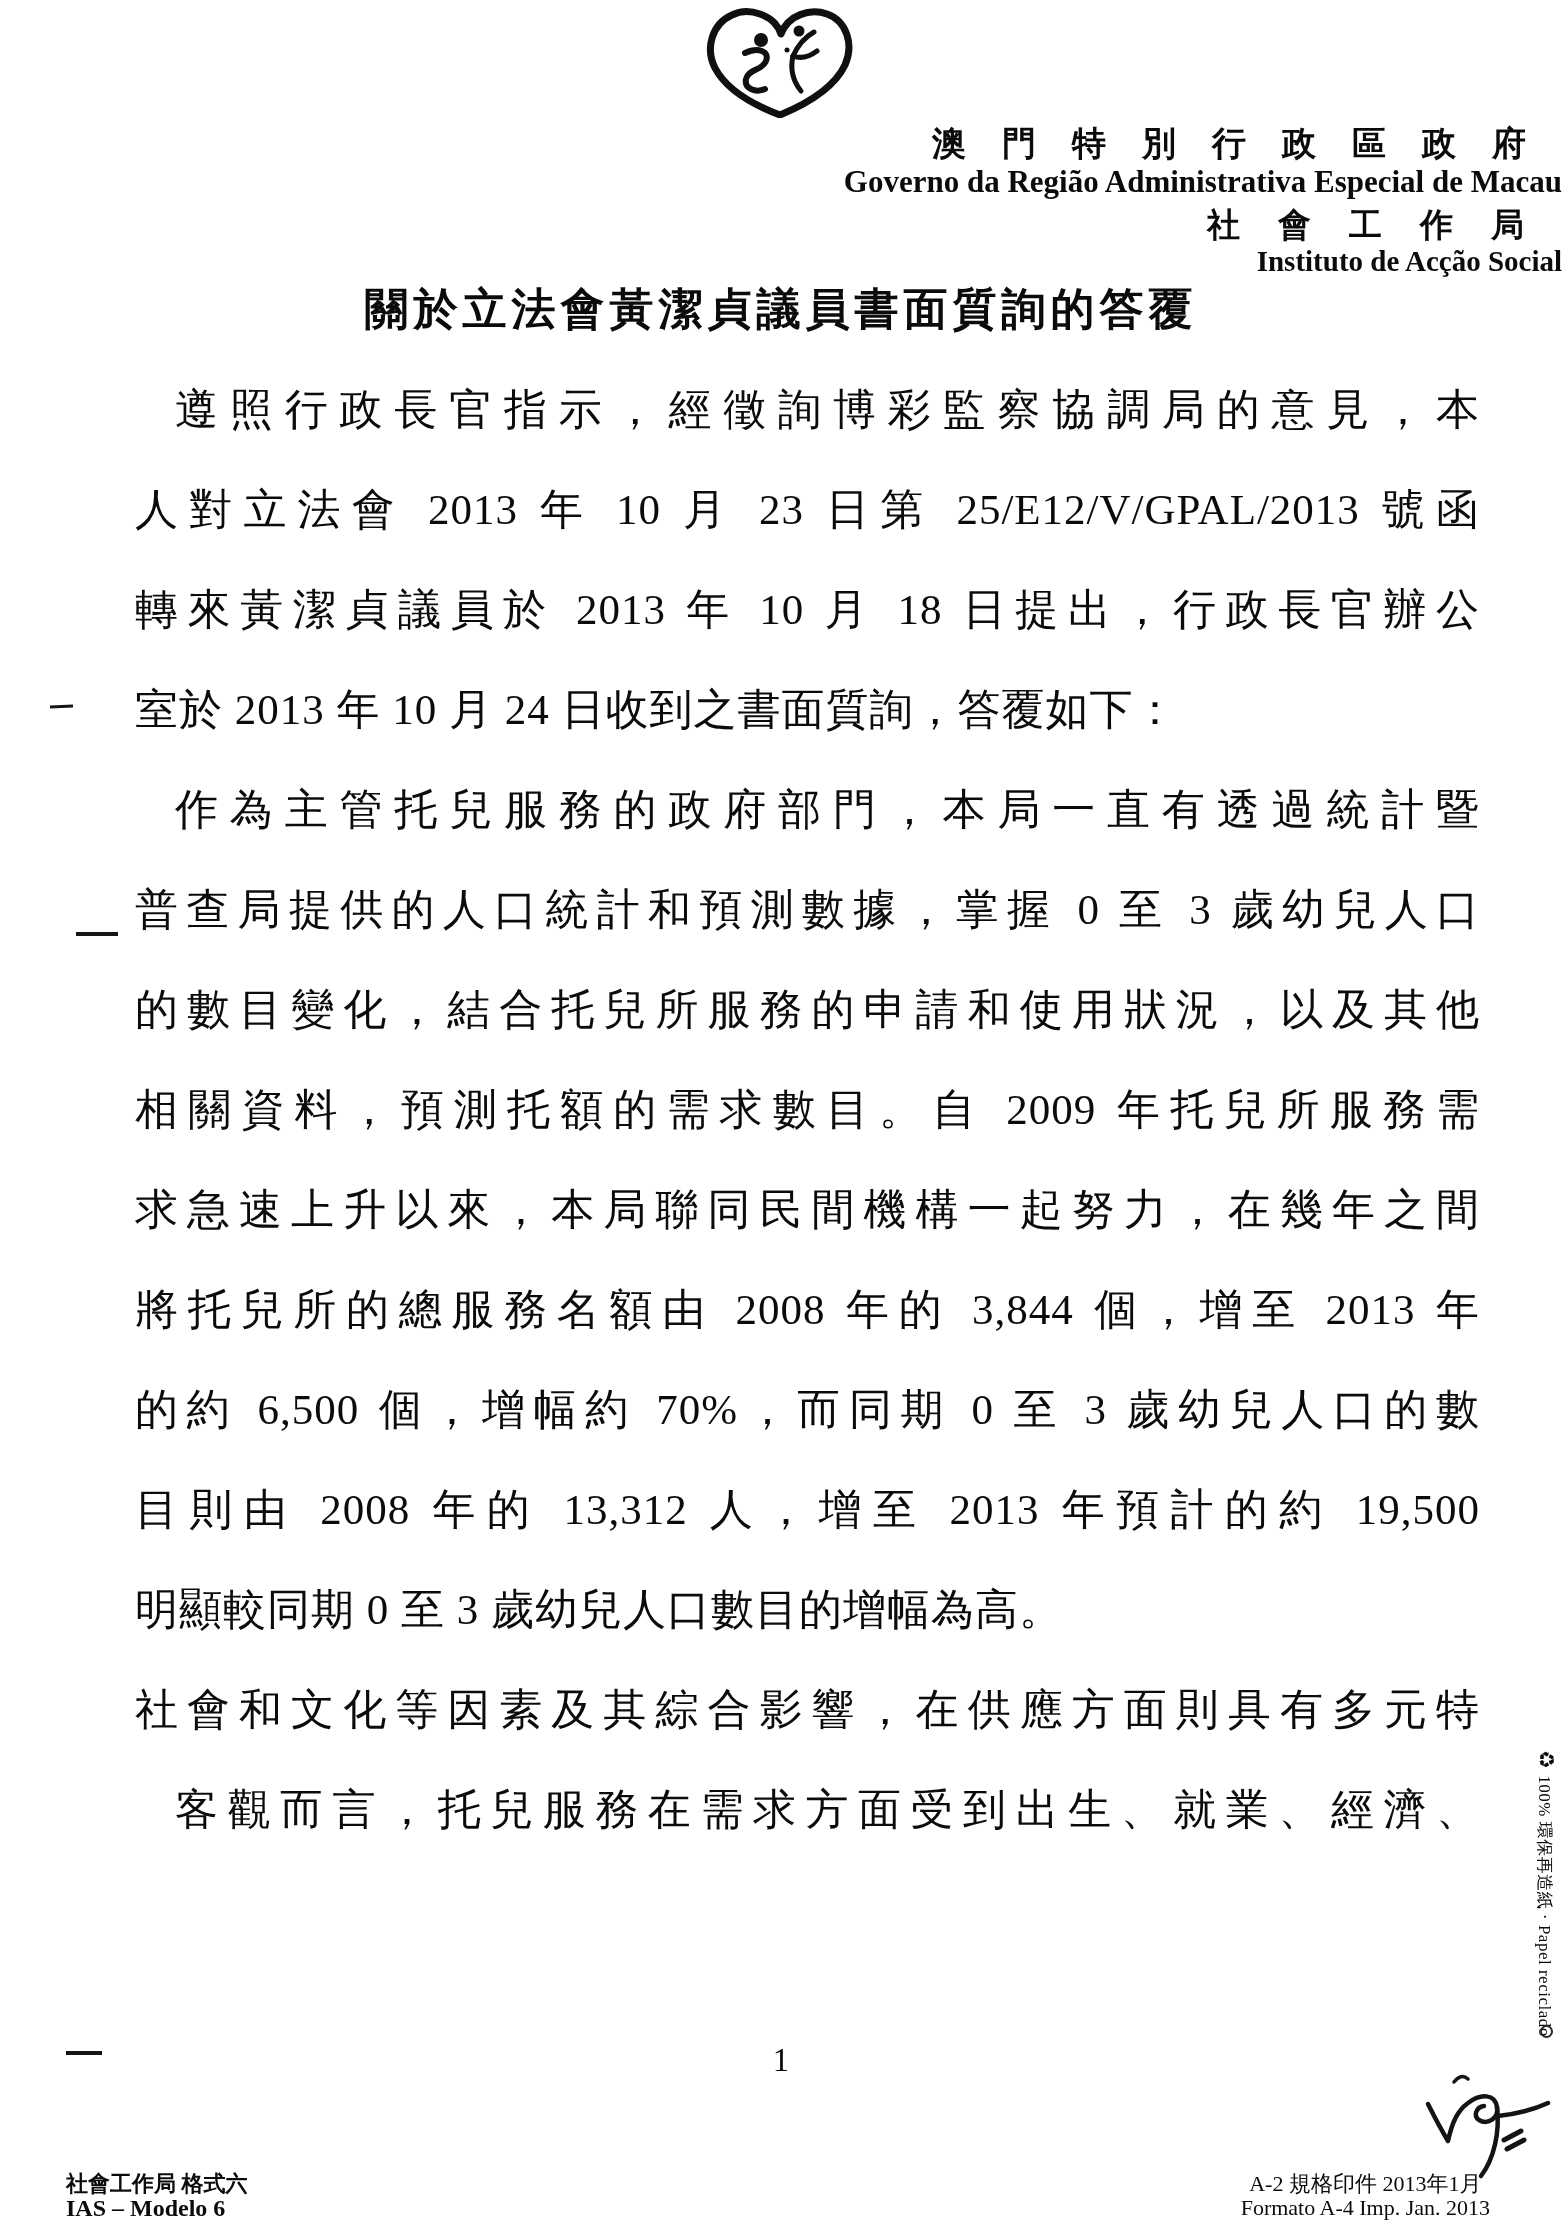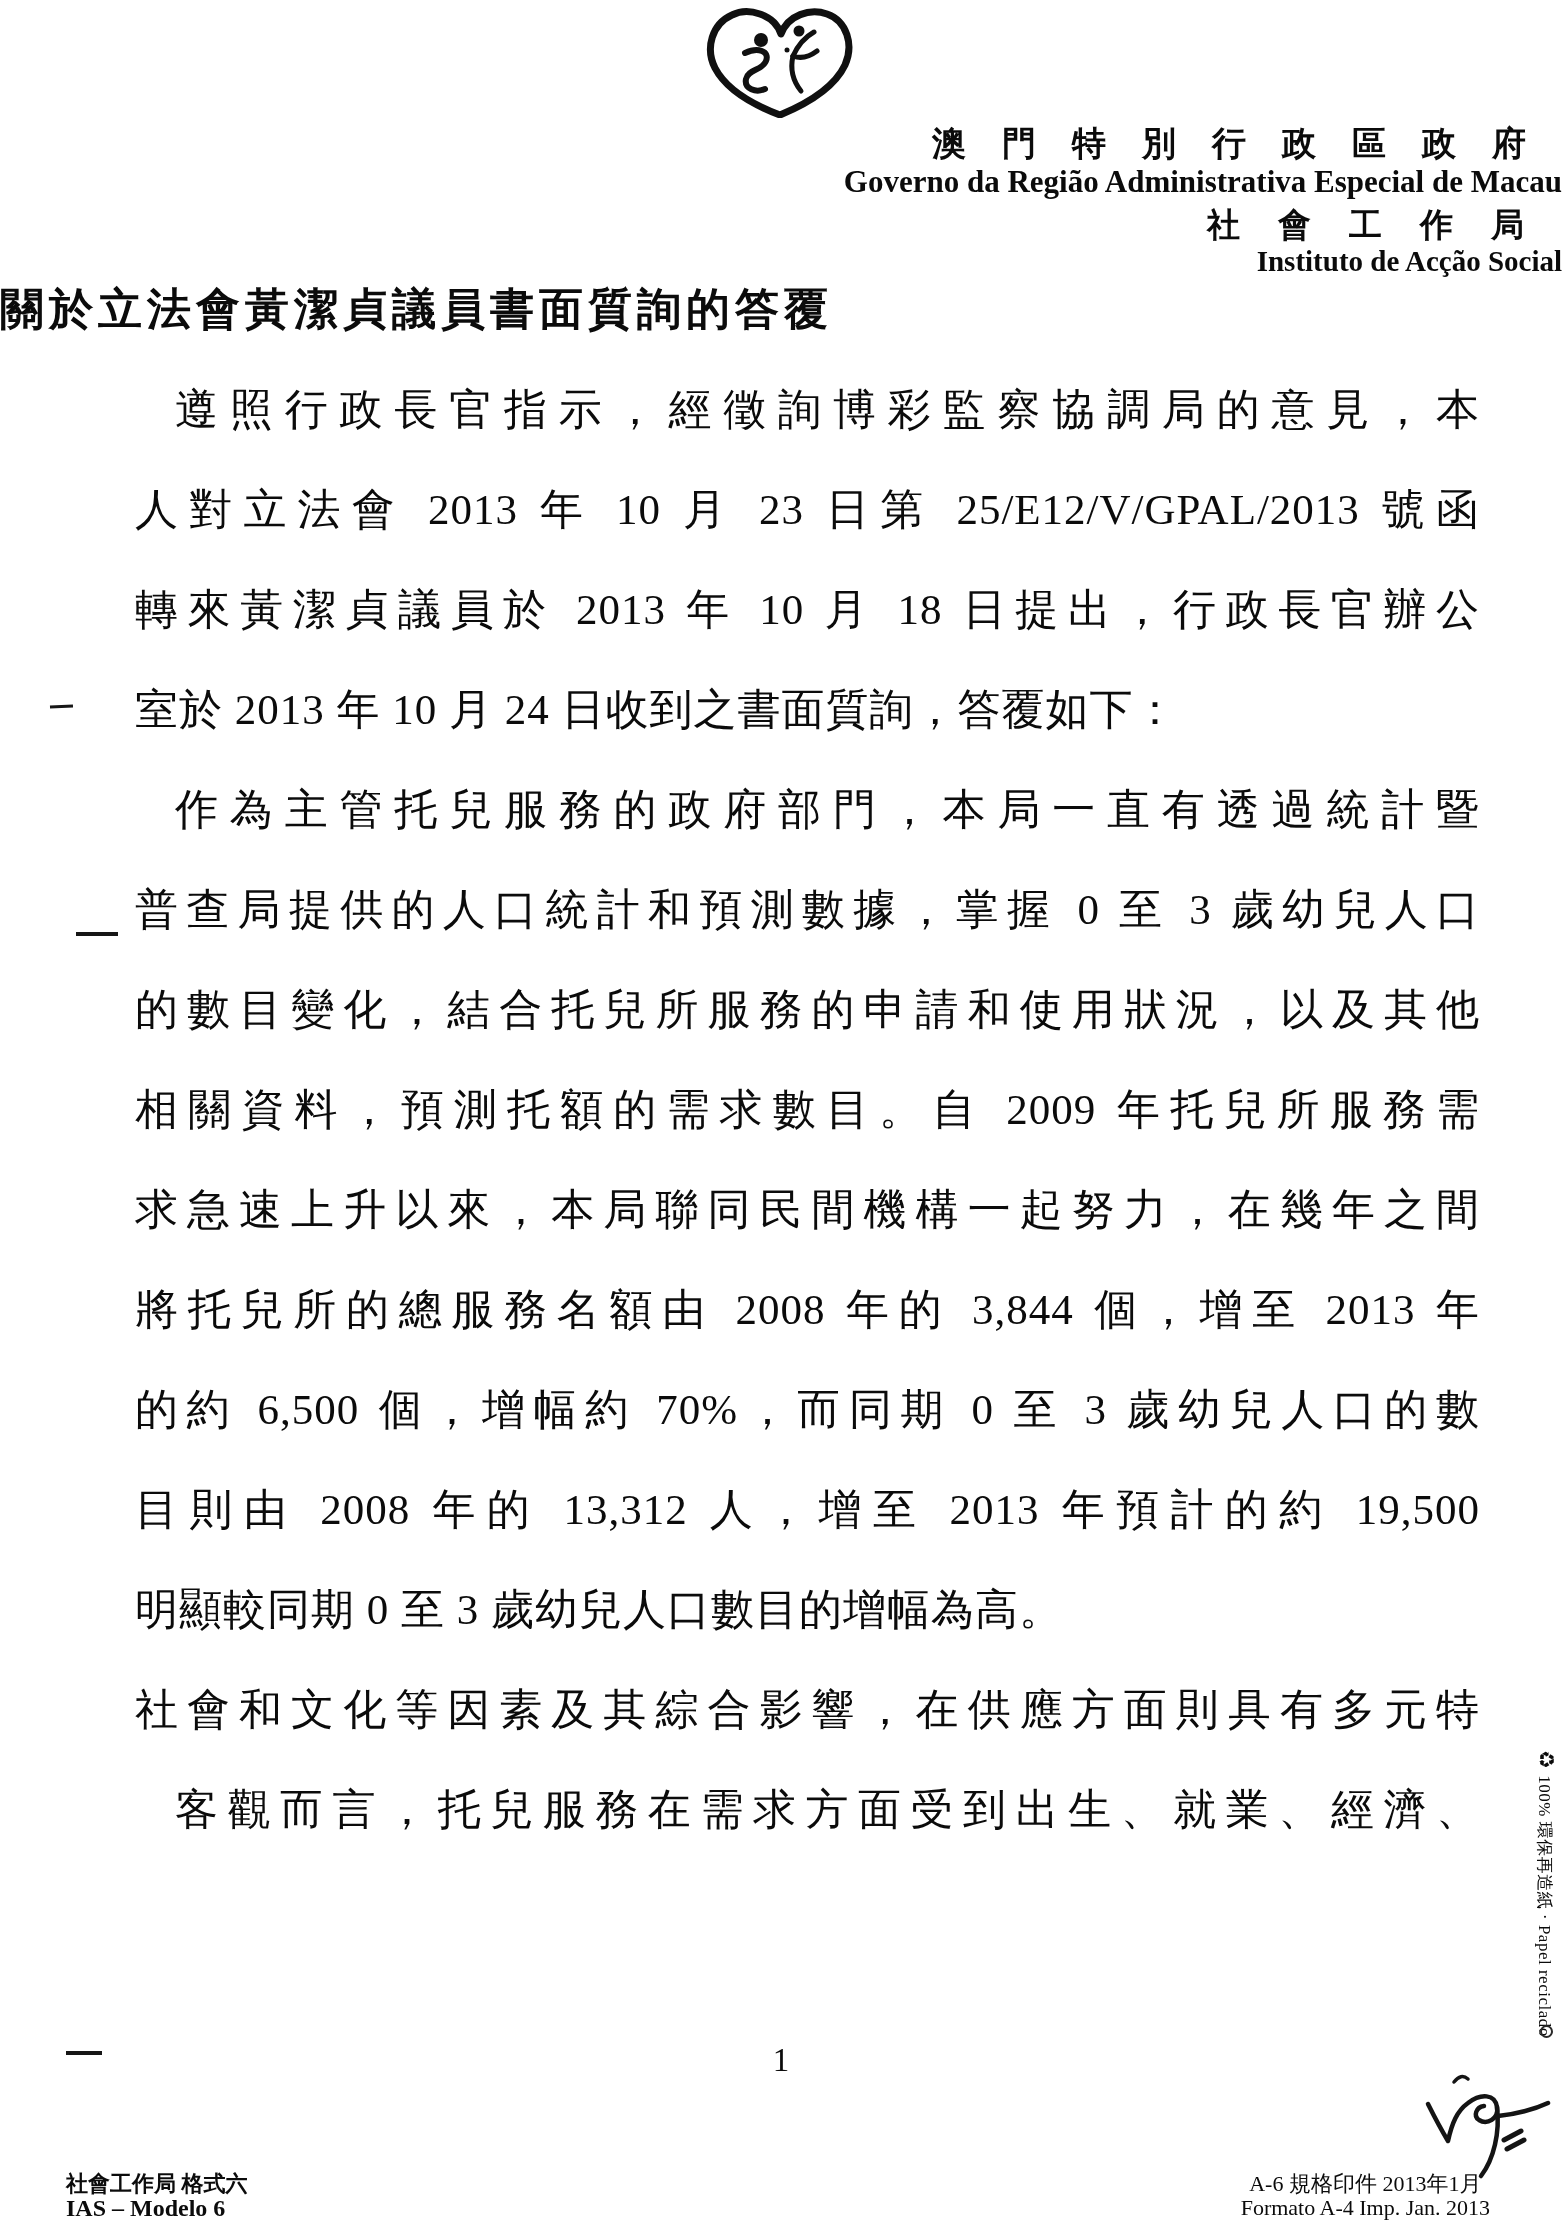--- a/index.html
+++ b/index.html
@@ -21,21 +21,21 @@
   }
   .gov-pt { font-size:31px; font-weight:bold; line-height:36px; }
   .bureau-zh {
     margin-top:6px; font-size:33px; font-weight:bold;
     letter-spacing:38px; line-height:38px;
   }
   .bureau-pt { font-size:29px; font-weight:bold; line-height:34px; }
   
   .doc-title {
     position:absolute; top:280px; left:0; width:100%;
-    font-size:44px; font-weight:bold; letter-spacing:5px;
+    text-align:center; font-size:44px; font-weight:bold; letter-spacing:5px;
   }
   
   .doc-body { position:absolute; top:360px; left:135px; width:1345px; }
   .line {
     height:100px; line-height:100px; font-size:43px;
     text-align:justify; text-align-last:justify;
     letter-spacing:1px;
   }
   .line.first { text-indent:40px; }
   .line.end { text-align-last:left; }
@@ -111,21 +111,21 @@
     </main>
 
   <div class="page-number">1</div>
 
   <div class="footer-left">
     <div class="zh">社會工作局 格式六</div>
     <div class="pt">IAS – Modelo 6</div>
   </div>
 
   <div class="footer-right">
-    <div class="zh">A-6 規格印件 2013年1月</div>
+    <div class="zh">A-2 規格印件 2013年1月</div>
     <div class="pt">Formato A-4 Imp. Jan. 2013</div>
   </div>
 
   <div class="recycle-strip">
     <span class="glyph">♻</span><span>100% 環保再造紙 · Papel reciclado</span>
   </div>
 
   <svg class="sig" viewBox="0 0 134 126" fill="none" stroke="#141414" stroke-linecap="round" stroke-linejoin="round">
     <path d="M32 20 q 7 -9 14 -3" stroke-width="3.5"></path>
     <path d="M6 42 C 13 56, 20 69, 26 79 C 30 61, 35 49, 46 41 C 59 31, 73 32, 75 45 C 77 57, 65 63, 57 58 C 51 54, 54 45, 62 44" stroke-width="4.5"></path>

